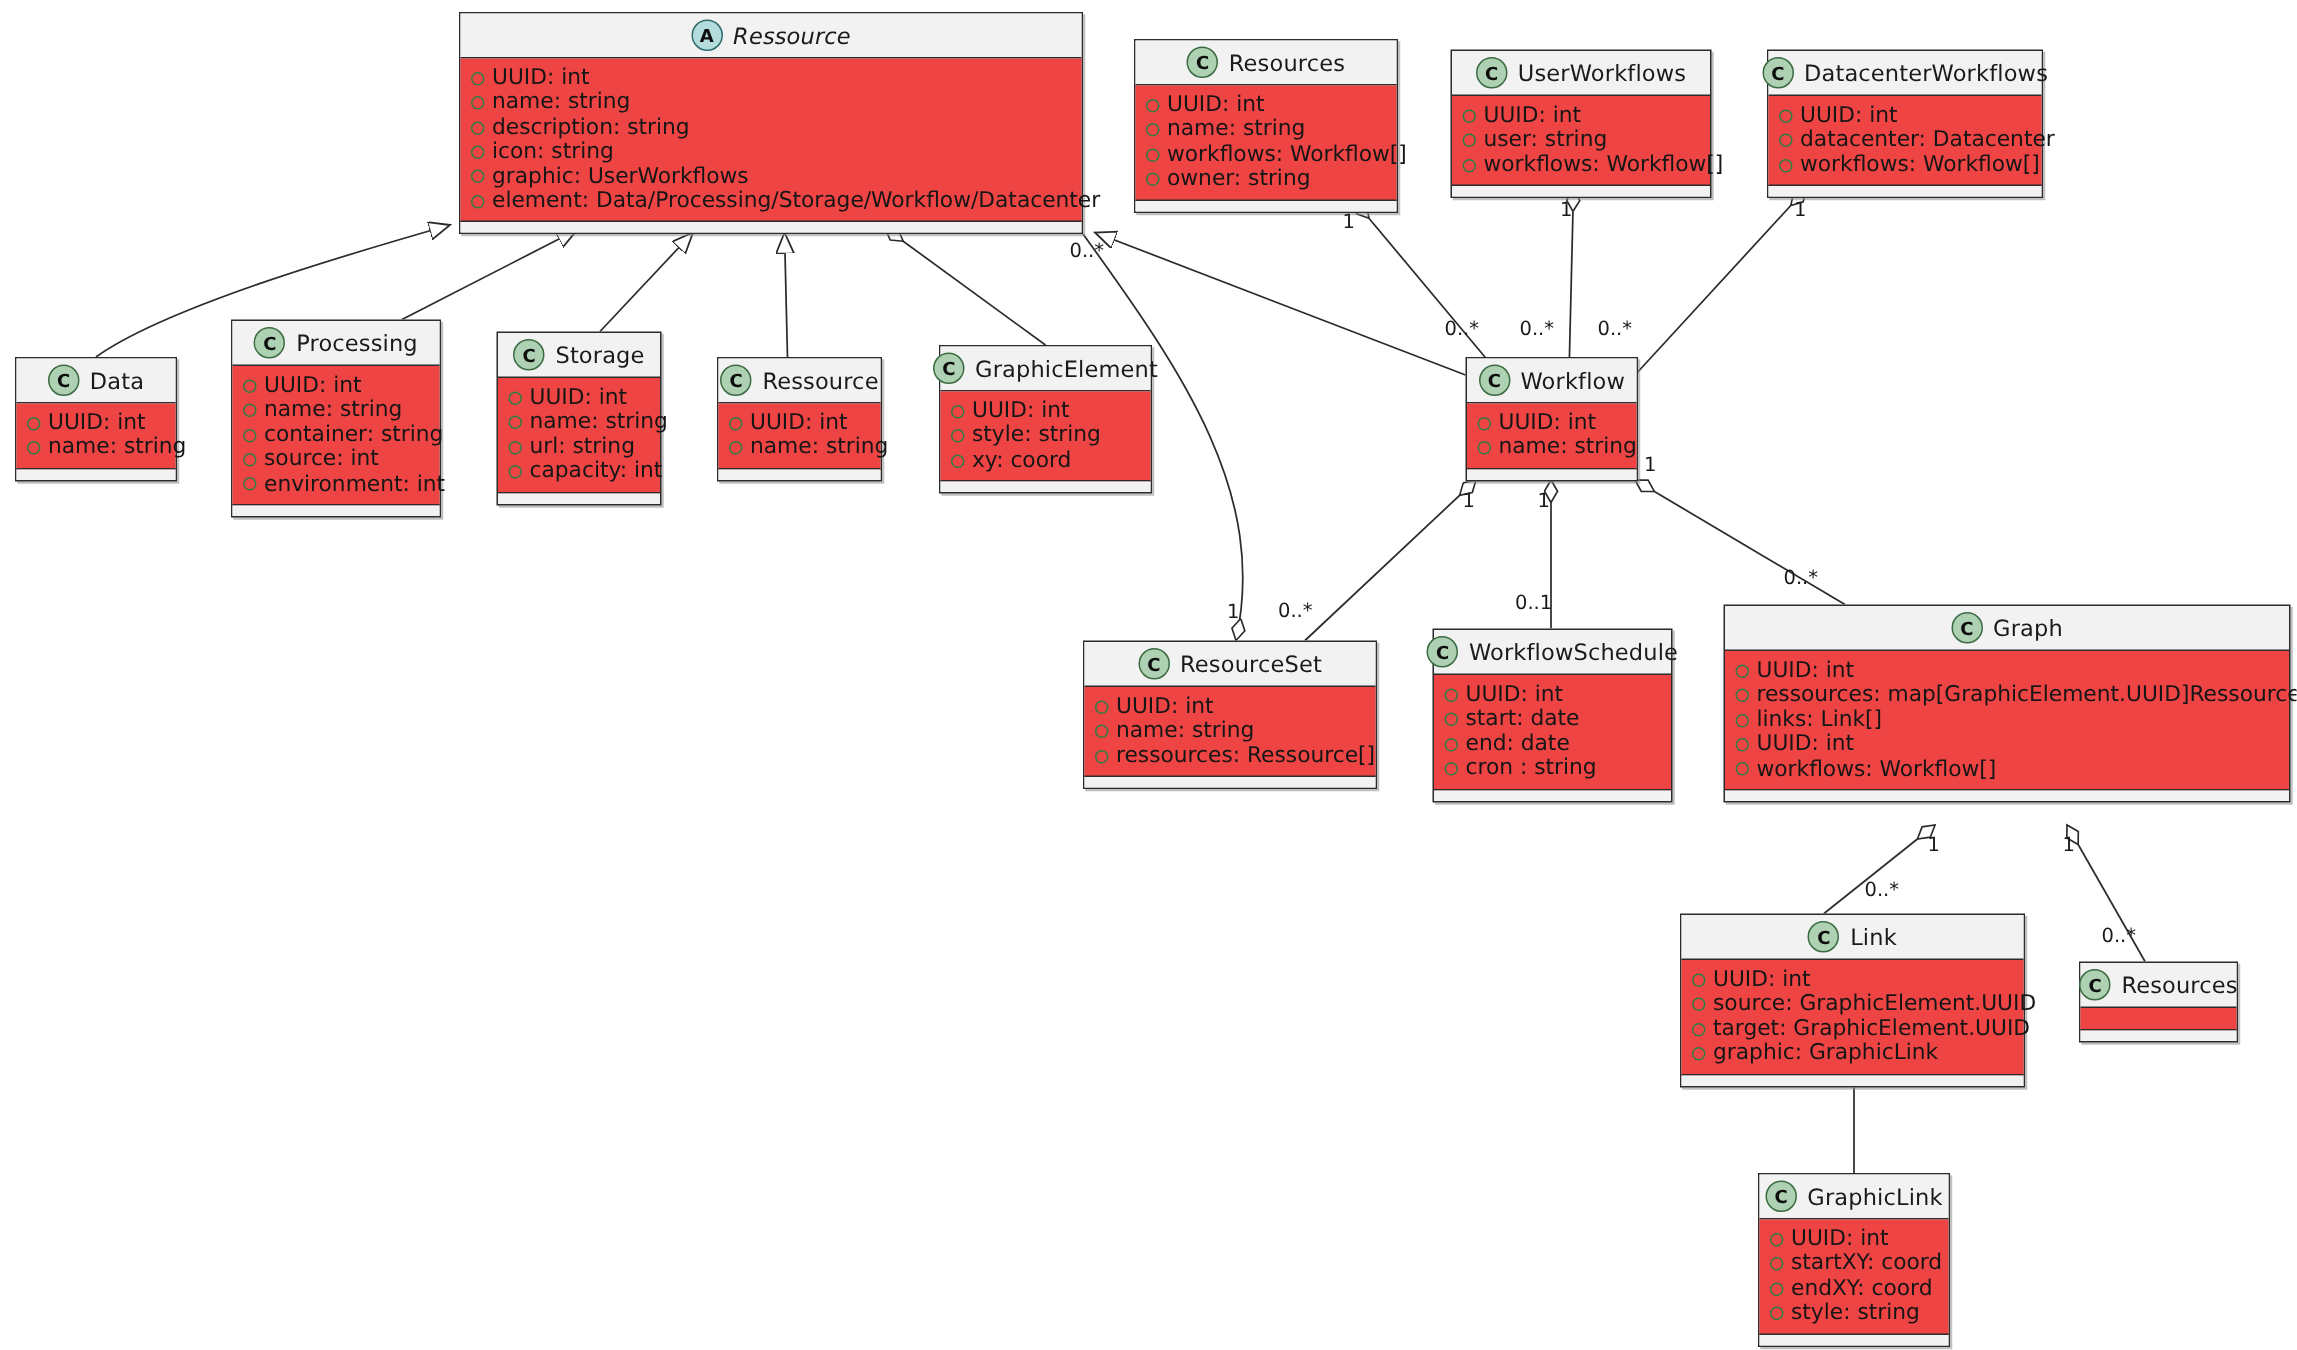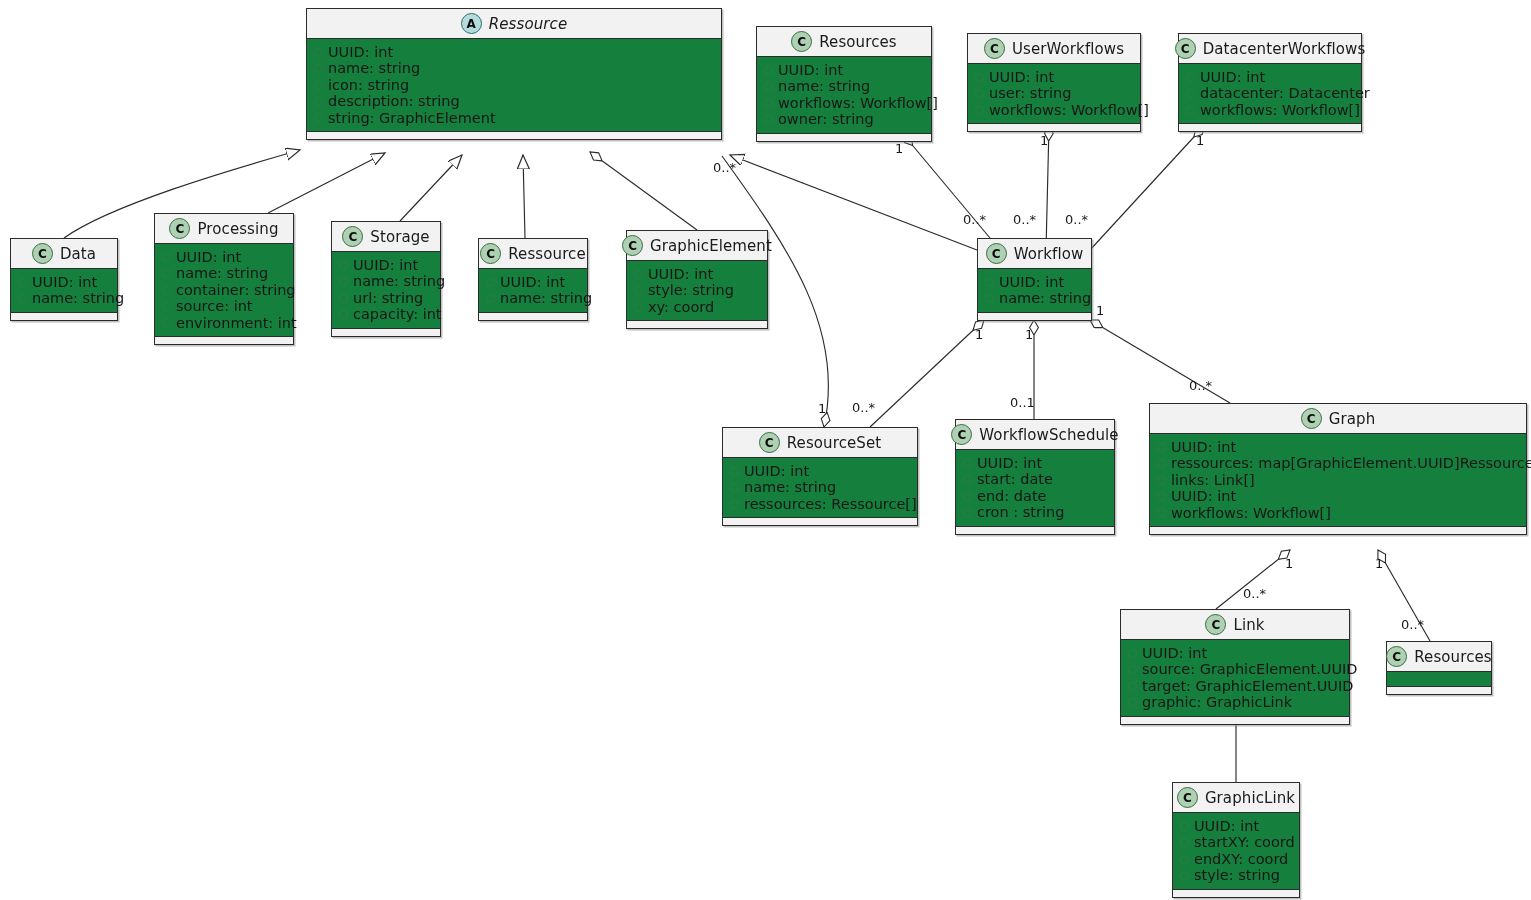--- a/index.html
+++ b/index.html
@@ -29,21 +29,21 @@
   .stereo{
     width:19px;height:19px;border-radius:50%;
     background:#add1b2;border:1.3px solid #3a6b41;
     display:inline-flex;align-items:center;justify-content:center;
     font-size:12px;font-weight:bold;color:#0d0d0d;line-height:1;
     flex:0 0 auto;
   }
   .abstract .stereo{background:#b4dcdc;border-color:#2d6b6b;}
   .uml-attrs{
     padding:5px 7px 5px 7px;
-    background:#15803d;
+    background:#ef4444;
     border-bottom:1px solid #2b2b2b;
   }
   .uml-attrs.empty{padding:4px 7px;min-height:6px;}
   .attr{
     font-size:14.5px;color:#161616;white-space:nowrap;line-height:16.4px;
     display:flex;align-items:center;gap:5px;
   }
   .vis{
     display:inline-block;width:7px;height:7px;border-radius:50%;
     border:1.3px solid #2e7d43;background:transparent;flex:0 0 auto;
@@ -112,29 +112,33 @@
           <div class="attr">
             <span class="vis"></span>
             <span>UUID: int</span>
           </div>
           <div class="attr">
             <span class="vis"></span>
             <span>name: string</span>
           </div>
           <div class="attr">
             <span class="vis"></span>
+            <span>description: string</span>
+          </div>
+          <div class="attr">
+            <span class="vis"></span>
             <span>icon: string</span>
           </div>
           <div class="attr">
             <span class="vis"></span>
-            <span>description: string</span>
-          </div>
-          <div class="attr">
-            <span class="vis"></span>
-            <span>string: GraphicElement</span>
+            <span>graphic: UserWorkflows</span>
+          </div>
+          <div class="attr">
+            <span class="vis"></span>
+            <span>element: Data/Processing/Storage/Workflow/Datacenter</span>
           </div>
         </div>
         <div class="uml-foot"></div>
       </div>
       <div class="uml-class" style="left: 756px; top: 26px; width: 176px;">
         <div class="uml-header">
           <span class="stereo">C</span>
           <span class="uml-title">Resources</span>
         </div>
         <div class="uml-attrs">

